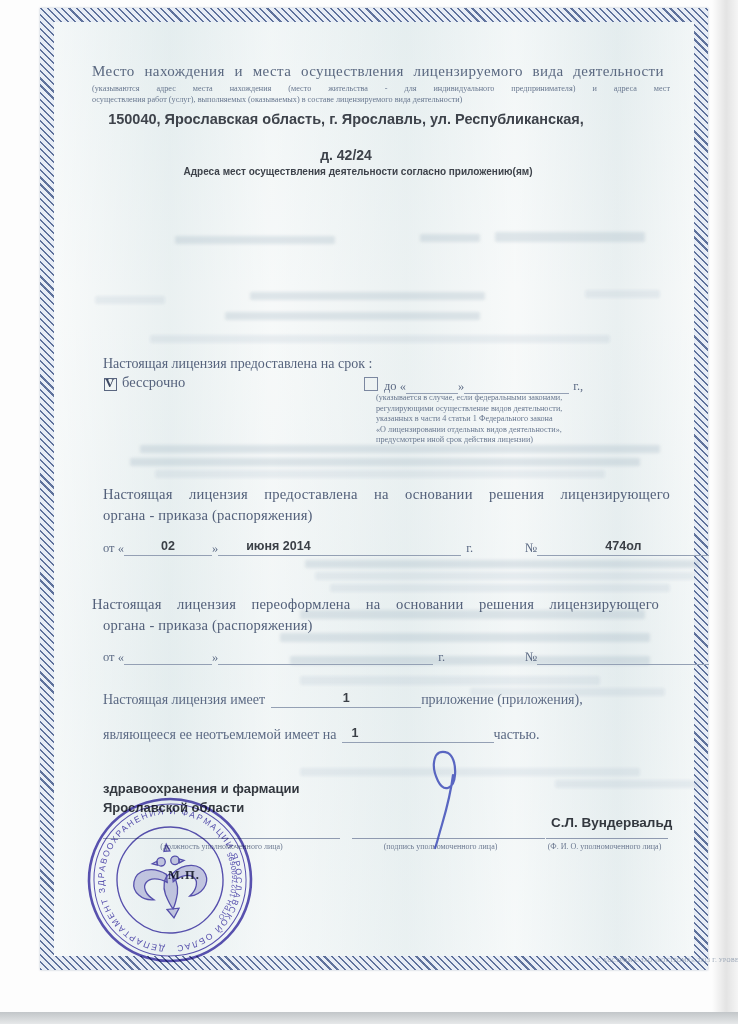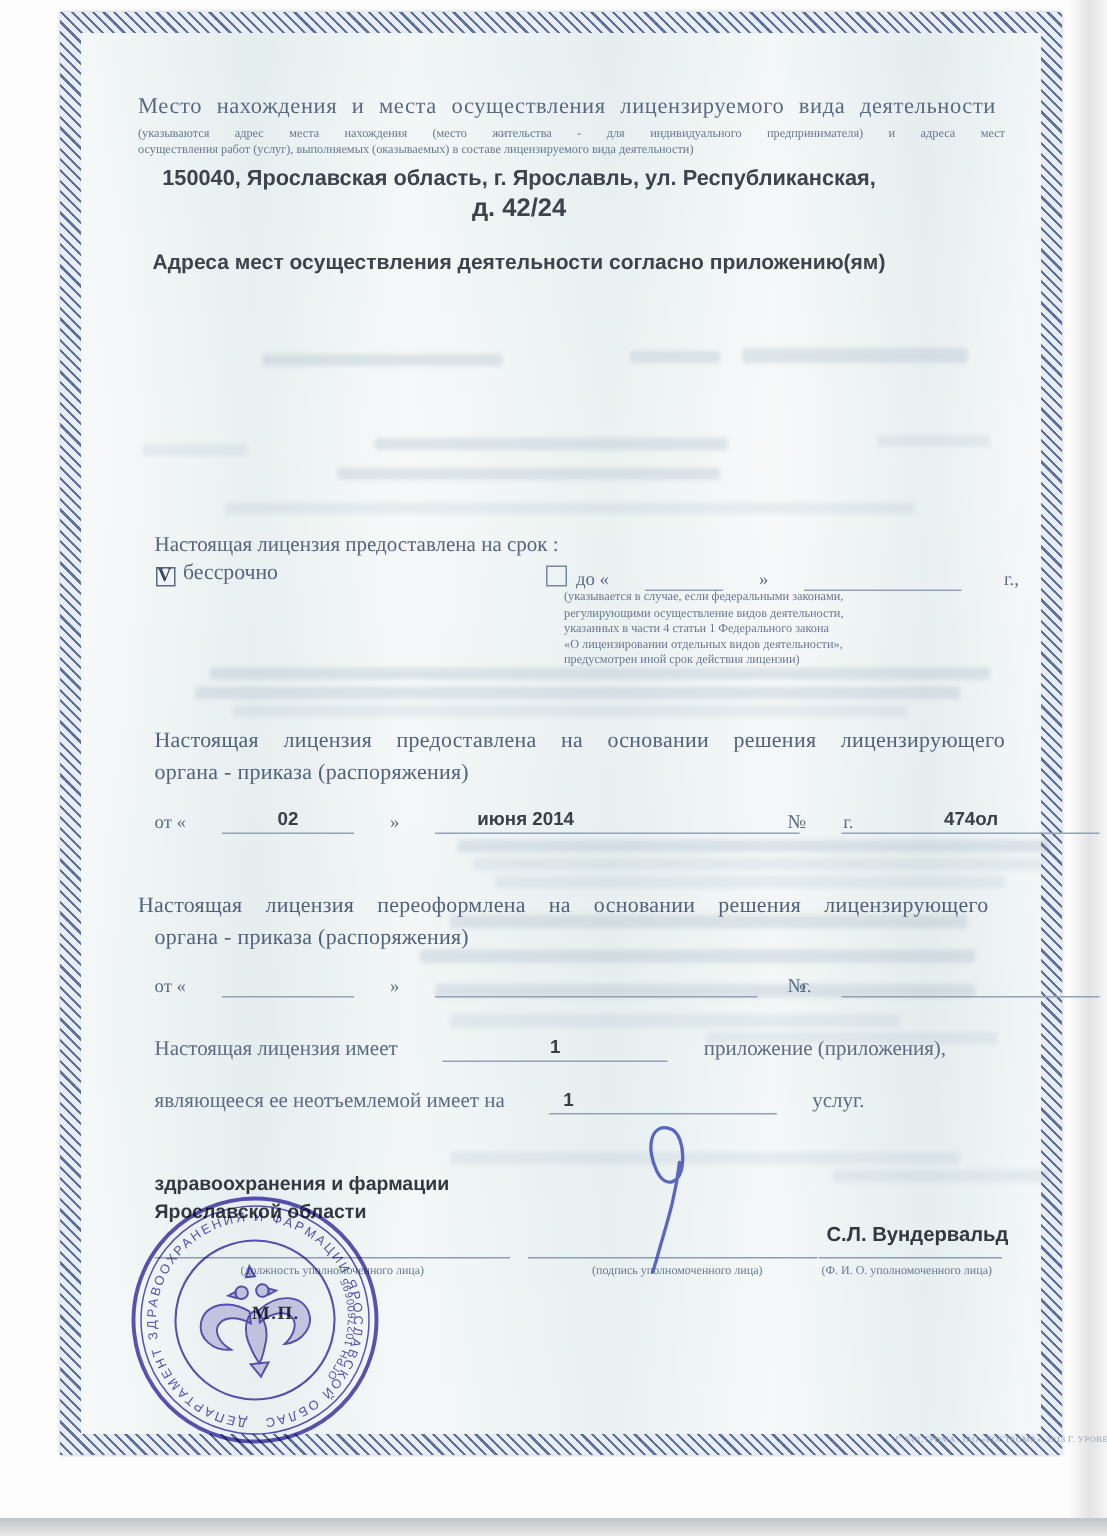--- a/index.html
+++ b/index.html
@@ -28,21 +28,21 @@
   
   .abs{position:absolute;}
   .form-serif{color:#56637d;font-family:"Liberation Serif",serif;}
   .fill-val{font-family:"Liberation Sans",sans-serif;font-weight:bold;color:#3a3f46;}
   .small-note{font-size:8.2px;line-height:10.6px;color:#68778f;}
   .title{font-size:15px;letter-spacing:.4px;color:#5a6880;text-align:justify;text-align-last:justify;}
   .bold-center{left:40px;width:612px;text-align:center;font-family:"Liberation Sans",sans-serif;
     font-weight:bold;color:#3e434b;}
   .para{font-size:14.6px;color:#53607a;letter-spacing:.2px;}
   .j{text-align:justify;text-align-last:justify;}
-  .row{display:flex;align-items:flex-end;font-size:12.5px;color:#5c6a84;gap:24px;}
+  .row{display:flex;align-items:flex-end;font-size:12.5px;color:#5c6a84;}
   .fill{display:inline-block;border-bottom:1px solid #94a0b4;height:17px;text-align:center;
     font-size:12.5px;line-height:17px;}
   .cap{font-size:8px;color:#6b7890;text-align:center;}
   .sigline{border-top:1px solid #8f9ab0;height:0;}
   .cb{position:absolute;border:1.4px solid #5a6680;background:transparent;}
   .dir{font-family:"Liberation Sans",sans-serif;font-weight:bold;font-size:13px;line-height:18.5px;color:#33383f;}
   .mp{font-size:12.5px;font-weight:bold;color:#2f3542;letter-spacing:1px;}
   .printnote{font-size:5.5px;letter-spacing:.4px;color:#94a1b2;white-space:nowrap;}
   .stamp-wrap{position:absolute;left:84px;top:794px;width:172px;height:172px;
     mix-blend-mode:multiply;opacity:.9;transform:rotate(-6deg);z-index:4;}
@@ -83,22 +83,22 @@
     <div class="ghost lt" style="left:300px;top:768px;width:340px;"></div>
     <div class="ghost lt" style="left:555px;top:780px;width:145px;"></div>
   </div>
 
   <div class="abs small-note" style="left:92px;top:84px;width:578px;text-align:justify;text-align-last:justify;">(указываются адрес места нахождения (место жительства - для индивидуального предпринимателя) и адреса мест</div>
 
   <div class="abs title" style="left:92px;top:63px;width:572px;">Место нахождения и места осуществления лицензируемого вида деятельности</div>
   <div class="abs small-note" style="left:92px;top:95px;width:578px;">осуществления работ (услуг), выполняемых (оказываемых) в составе лицензируемого вида деятельности)</div>
 
   <div class="abs bold-center" style="top:111px;font-size:14.5px;">150040, Ярославская область, г. Ярославль, ул. Республиканская,</div>
-  <div class="abs bold-center" style="top:129px;font-size:17px;">д. 42/24</div>
-  <div class="abs bold-center" style="top:166px;font-size:14px;">Адреса мест осуществления деятельности согласно приложению(ям)</div>
+  <div class="abs bold-center" style="top:147px;font-size:14px;">д. 42/24</div>
+  <div class="abs bold-center" style="top:166px;font-size:10px;margin-left:12px;">Адреса мест осуществления деятельности согласно приложению(ям)</div>
 
   <div class="abs form-serif" style="left:103px;top:356px;font-size:14px;">Настоящая лицензия предоставлена на срок :</div>
 
   <div class="cb" style="left:104px;top:378px;width:11px;height:11px;">
     <span style="position:absolute;left:0px;top:-4px;font-size:13px;font-weight:bold;color:#3c4862;">V</span>
   </div>
   <div class="abs form-serif" style="left:122px;top:374px;font-size:14.5px;">бессрочно</div>
 
   <div class="cb" style="left:364px;top:377px;width:12px;height:12px;border-width:1px;border-color:#7b87a0;"></div>
   <div class="abs row" style="left:384px;top:372px;height:22px;">
@@ -164,34 +164,34 @@
     <span class="fill" style="width:150px;margin-left:6px;">
       <span class="fill-val">1</span>
     </span>
     <span>приложение (приложения),</span>
   </div>
   <div class="abs row" style="left:103px;top:721px;height:22px;font-size:14px;">
     <span>являющееся ее неотъемлемой имеет на</span>
     <span class="fill" style="width:142px;text-align:left;padding-left:10px;margin-left:5px;">
       <span class="fill-val">1</span>
     </span>
-    <span>услуг.</span>
+    <span>частью.</span>
   </div>
 
   <div class="abs" style="left:103px;top:780px;width:280px;">
     <div class="dir">здравоохранения и фармации</div>
     <div class="dir">Ярославской области</div>
   </div>
 
   <div class="abs sigline" style="left:103px;top:838px;width:237px;"></div>
   <div class="abs sigline" style="left:352px;top:838px;width:193px;"></div>
   <div class="abs sigline" style="left:546px;top:838px;width:122px;"></div>
 
   <div class="abs cap" style="left:103px;top:842px;width:237px;">(должность уполномоченного лица)</div>
-  <div class="abs cap" style="left:344px;top:842px;width:215px;">(подпись уполномоченного лица)</div>
+  <div class="abs cap" style="left:333px;top:842px;width:215px;">(подпись уполномоченного лица)</div>
   <div class="abs cap" style="left:532px;top:842px;width:145px;">(Ф. И. О. уполномоченного лица)</div>
 
   <div class="abs" style="left:551px;top:815px;font-family:'Liberation Sans',sans-serif;font-weight:bold;font-size:13.5px;color:#33383f;">С.Л. Вундервальд</div>
 
   <div class="sig-wrap">
     <svg width="70" height="105" viewBox="0 0 70 105">
       <path d="M40,8 C26,2 22,20 30,36 C36,48 46,44 47,30 C48,18 44,10 40,8
                M45,30 C42,55 36,72 31,90 C29,97 28,101 27,103" fill="none" stroke="#3f4db8" stroke-width="2.2" stroke-linecap="round" opacity="0.85"></path>
     </svg>
   </div>

